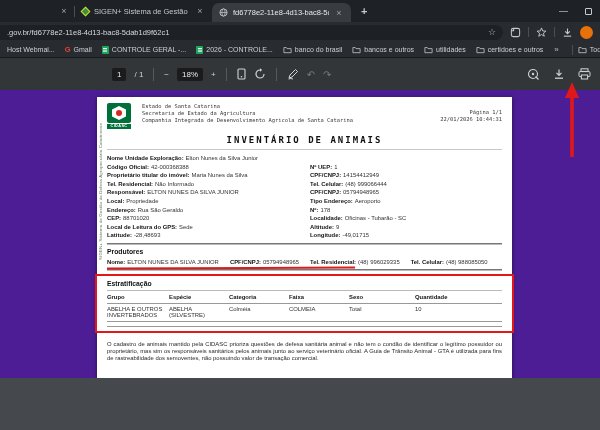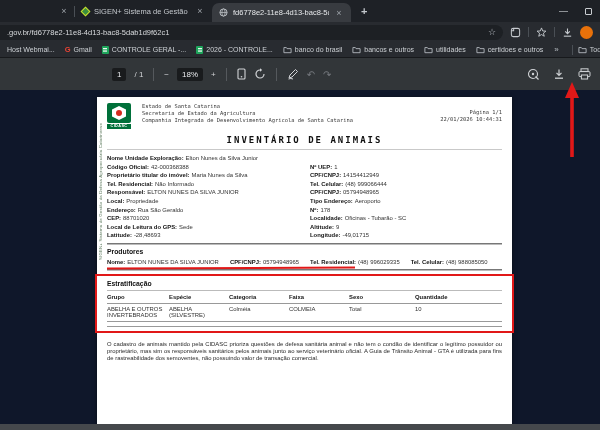--- a/index.html
+++ b/index.html
@@ -41,21 +41,21 @@
   
   .pdfbar { height:32px; background:#323639; position:relative; color:#d2d4d7; }
   .pdf-center { position:absolute; left:112px; top:0; height:32px; display:flex; align-items:center; gap:8px; font-size:8px; }
   .pill { background:#191b1d; padding:2px 5px; border-radius:2px; color:#e8eaed; font-size:8px; }
   .pdiv { width:1px; height:13px; background:#55595d; margin:0 2px; }
   .dim { color:#75797e; font-size:10px; }
   .pdficon { display:flex; align-items:center; }
   .pdf-right { position:absolute; right:9px; top:0; height:32px; display:flex; align-items:center; gap:13px; }
 
   
-  .viewport { position:relative; height:334px; background:#0f172a; overflow:hidden; }
+  .viewport { position:relative; height:288px; background:#4c1d95; overflow:hidden; }
   .page { position:absolute; left:97px; top:7px; width:415px; height:345px; background:#ffffff;
           box-shadow:0 1px 4px rgba(0,0,0,.5); padding:6px 10px 0; color:#222; }
   .side-text { position:absolute; left:1px; top:26px; writing-mode:vertical-rl; transform:rotate(180deg);
                font-size:4.3px; color:#5d7a5d; letter-spacing:.2px; white-space:nowrap; }
 
   .doc-header { display:flex; }
   .logo { width:26px; margin-right:9px; flex:0 0 auto; }
   .logo-box { width:24px; height:20px; background:#00703a; border-radius:2px; position:relative; }
   .logo-hex { position:absolute; left:5px; top:3px; width:14px; height:14px; background:#fff;
               clip-path:polygon(50% 0,100% 25%,100% 75%,50% 100%,0 75%,0 25%); }

